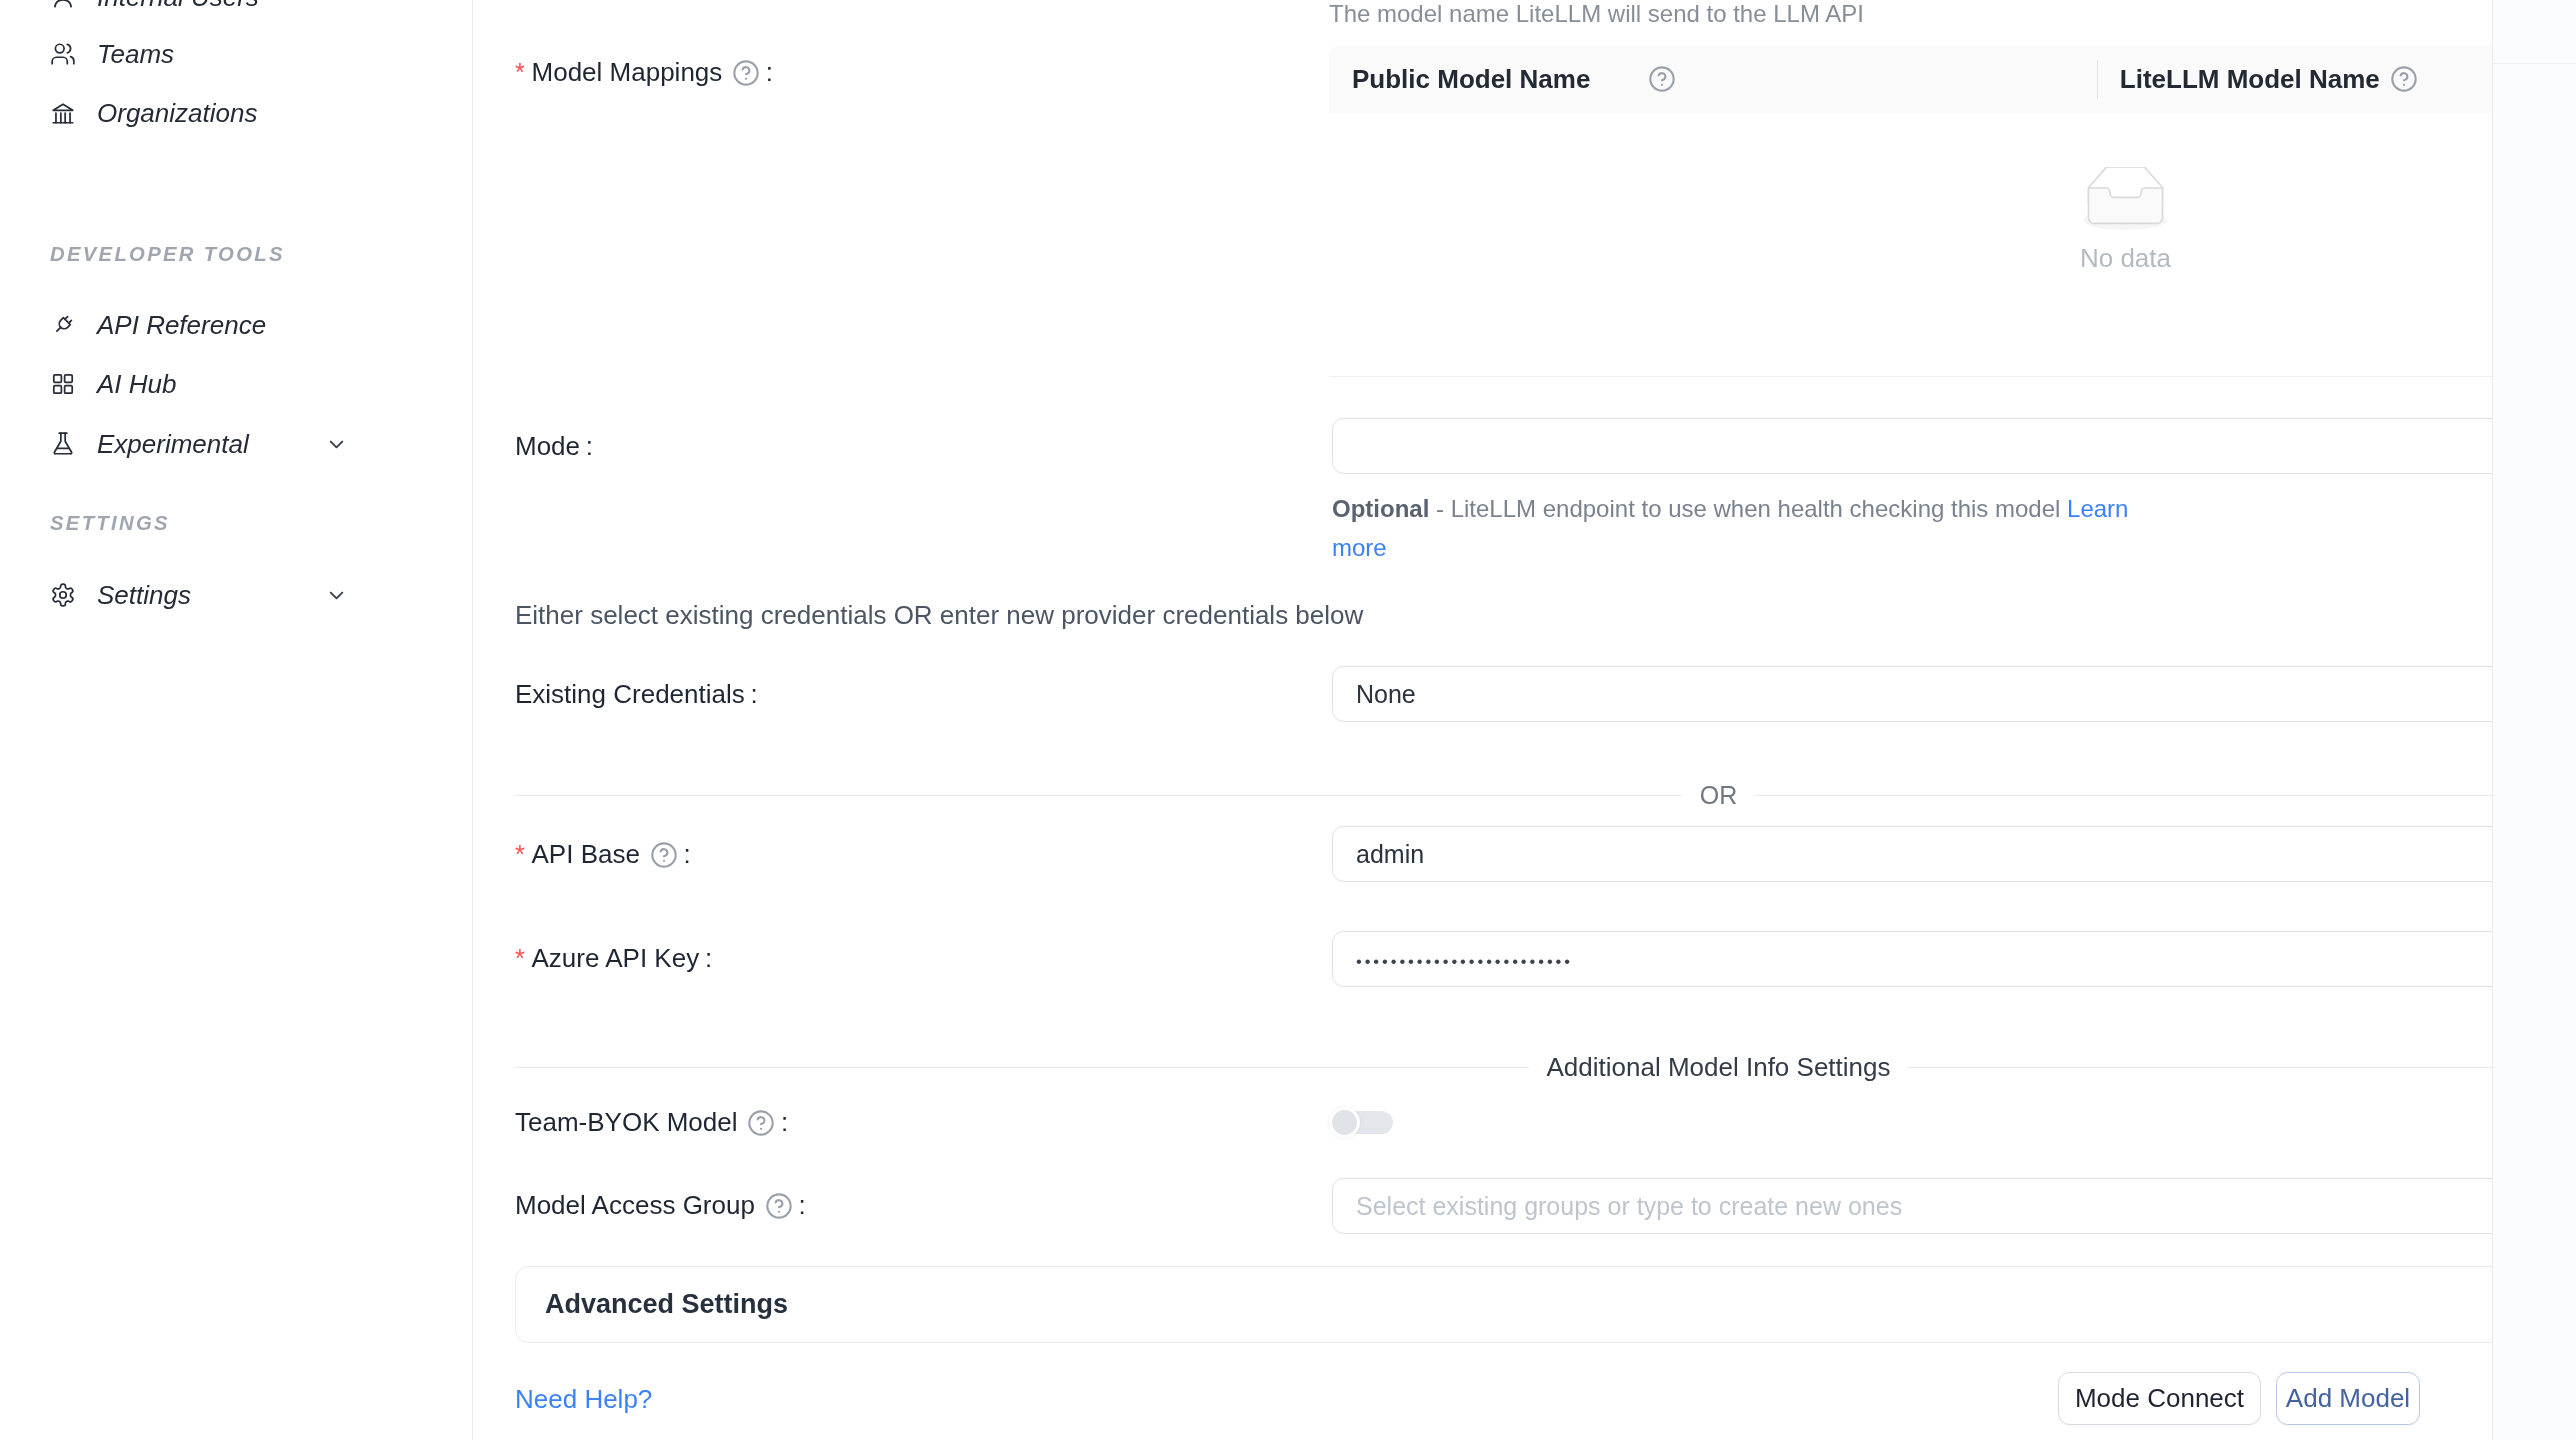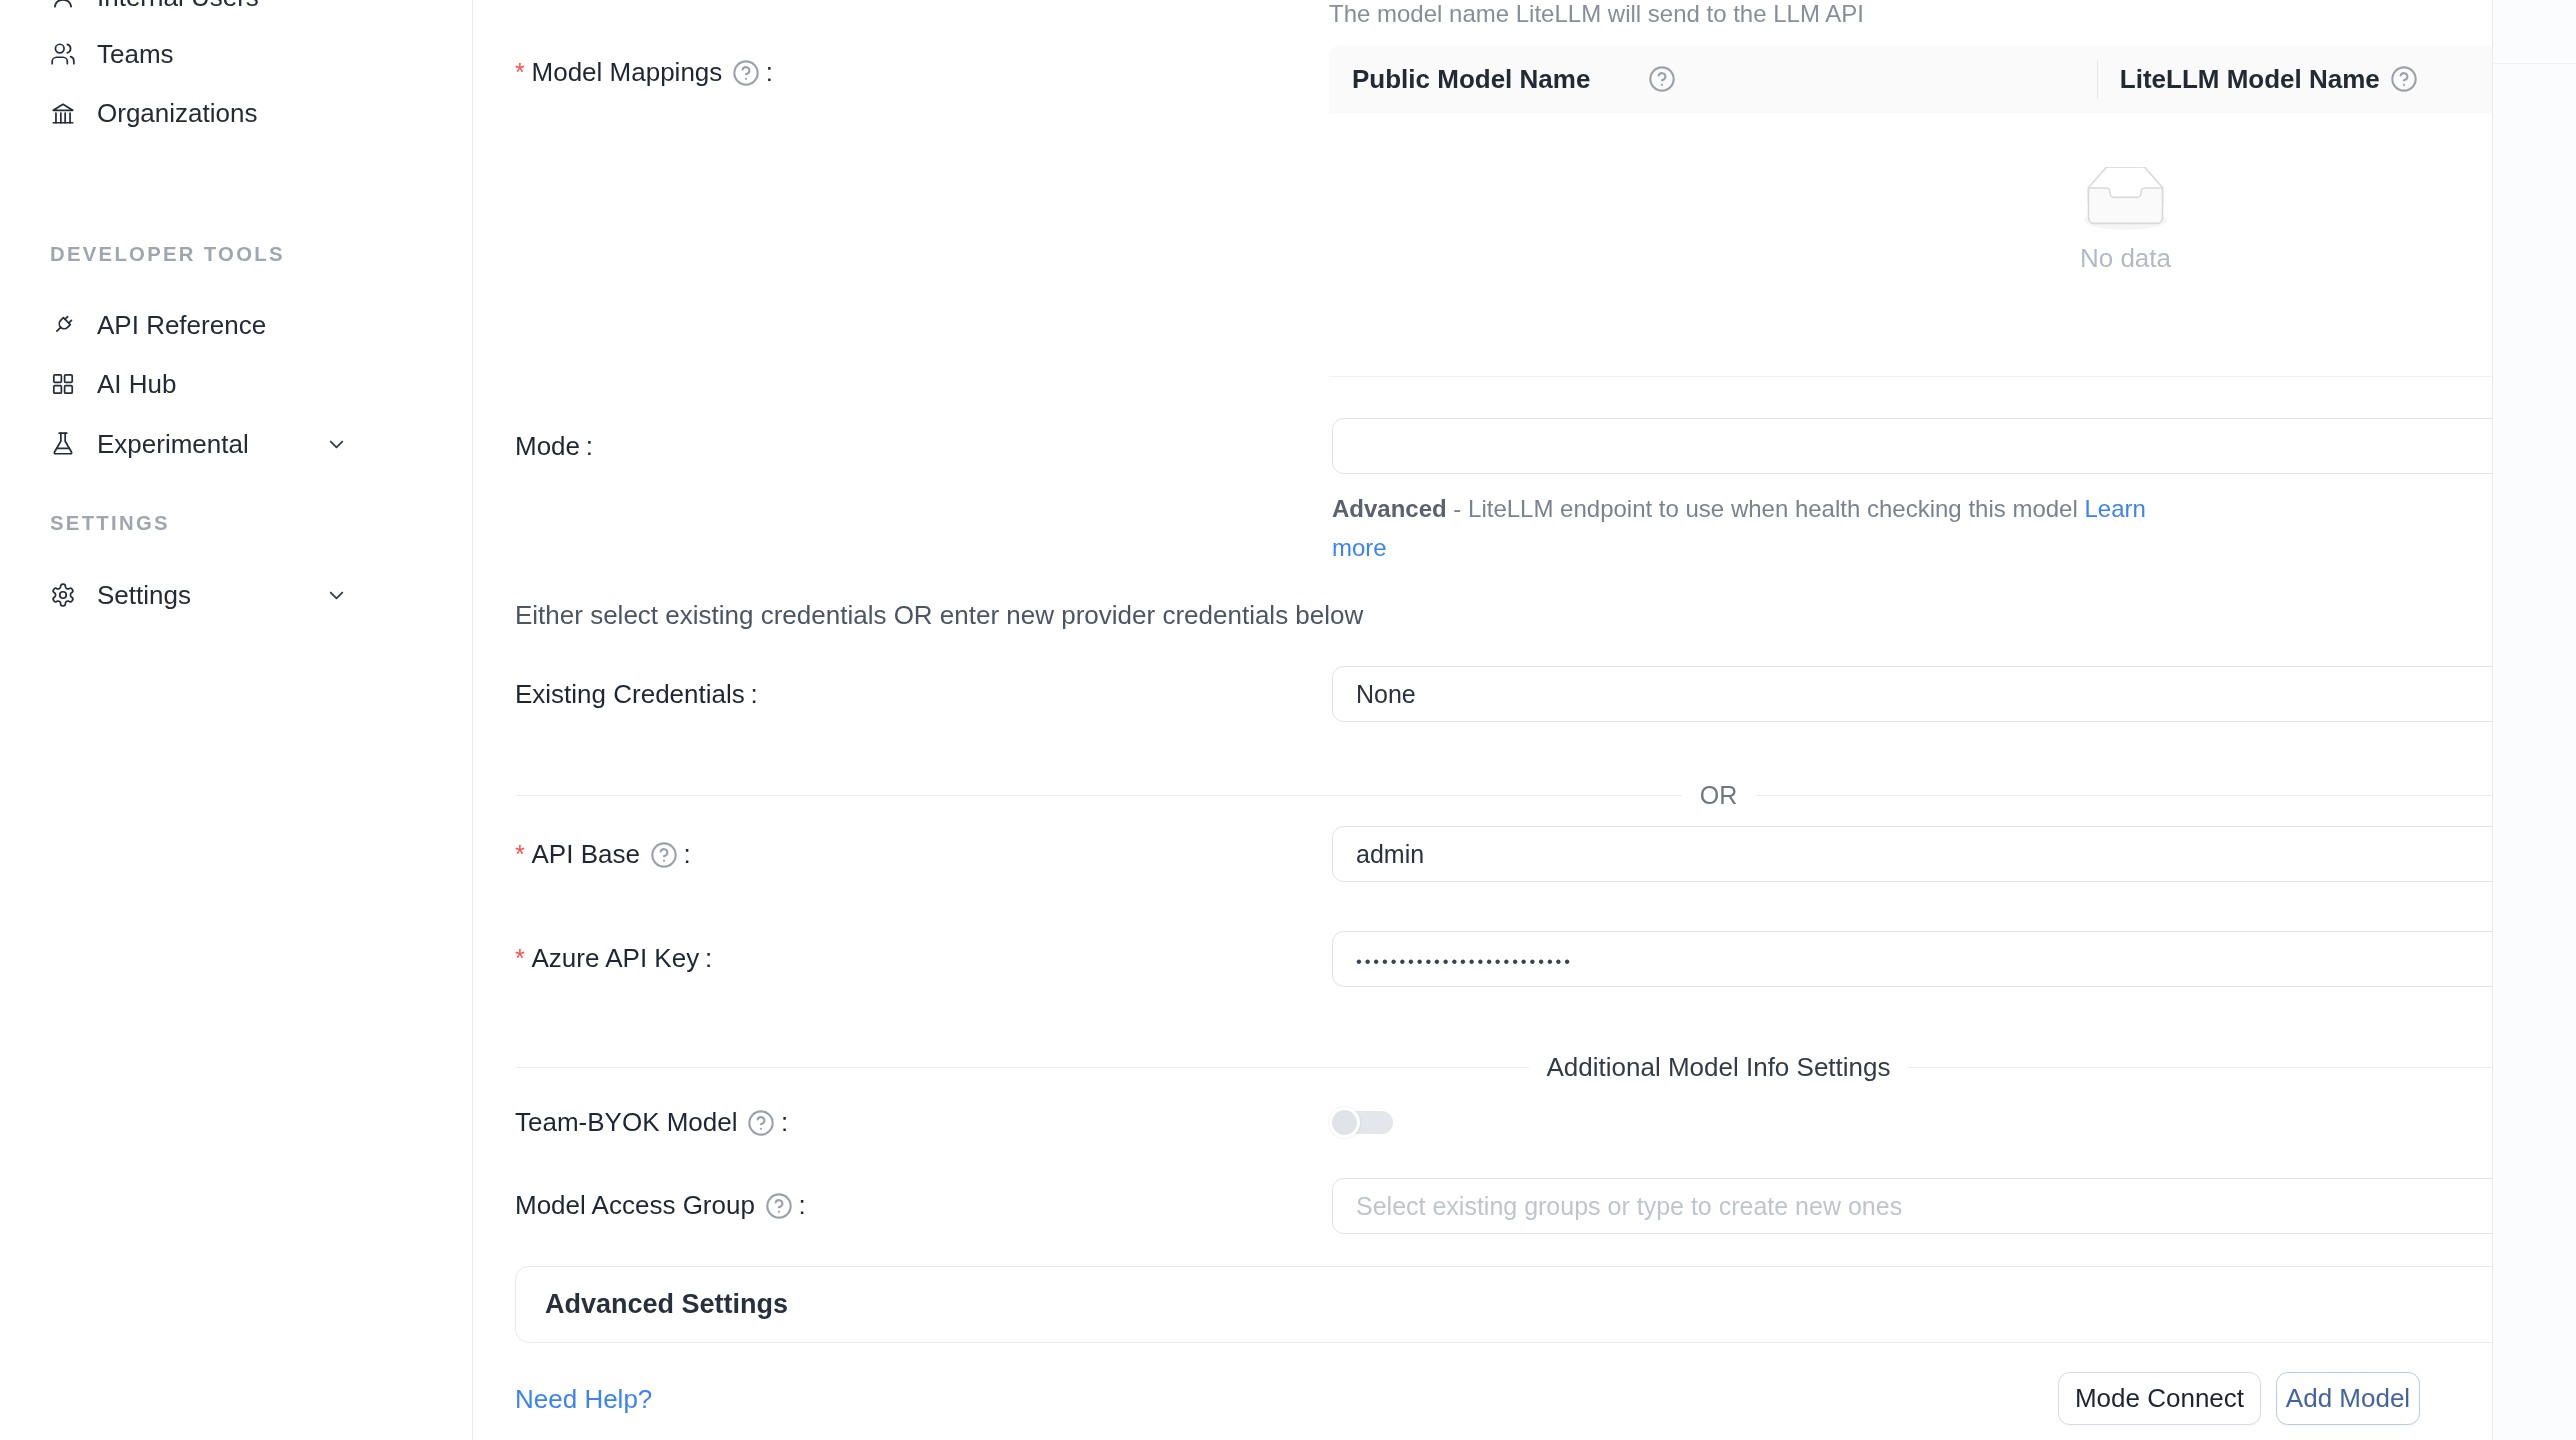--- a/index.html
+++ b/index.html
@@ -5,21 +5,21 @@
   * { margin:0; padding:0; box-sizing:border-box; }
   html,body { width:2576px; height:1440px; }
   body {
     font-family:"Liberation Sans","DejaVu Sans",sans-serif;
     background:#ffffff; color:#1f2633; overflow:hidden; position:relative;
   }
   svg { display:block; }
 
   
   .sidebar { position:absolute; left:0; top:0; width:473px; height:1440px;
-    background:#fff; border-right:1px solid #e9ebee; overflow:hidden; z-index:3; }
+    background:#fff; border-right:1px solid #e9ebee; overflow:hidden; z-index:3;font-style:italic; }
   .nav-item { position:absolute; left:0; width:100%; height:60px;
     display:flex; align-items:center; padding-left:50px; cursor:pointer; }
   .nav-item .nicon { width:26px; height:26px; flex:0 0 26px; color:#262d38; }
   .nav-item .nlabel { font-size:26px; color:#242b36; margin-left:21px; white-space:nowrap; }
   .nav-chevron { position:absolute; left:325px; top:50%; transform:translateY(-50%);
     width:23px; height:23px; color:#3a414d; }
   .section-title { position:absolute; left:50px; height:29px; display:flex; align-items:center;
     font-size:20.3px; font-weight:700; letter-spacing:2.3px; color:#a0a6af; }
 
   
@@ -222,21 +222,21 @@
   </div>
 
   <div class="form-label" style="top:431px;">
     <span>Mode</span>
     <span class="colon">:</span>
   </div>
   <div class="ctl" style="top:418px;">
     
   </div>
   <div class="mode-help">
-    <b>Advanced</b><span> - LiteLLM endpoint to use when health checking this model </span><span class="link">Learn more</span>
+    <b>Optional</b><span> - LiteLLM endpoint to use when health checking this model </span><span class="link">Learn more</span>
   </div>
 
   <div class="creds-note">Either select existing credentials OR enter new provider credentials below</div>
 
   <div class="form-label" style="top:679px;">
     <span>Existing Credentials</span>
     <span class="colon">:</span>
   </div>
   <div class="ctl" style="top:666px;">
     <span>None</span>

